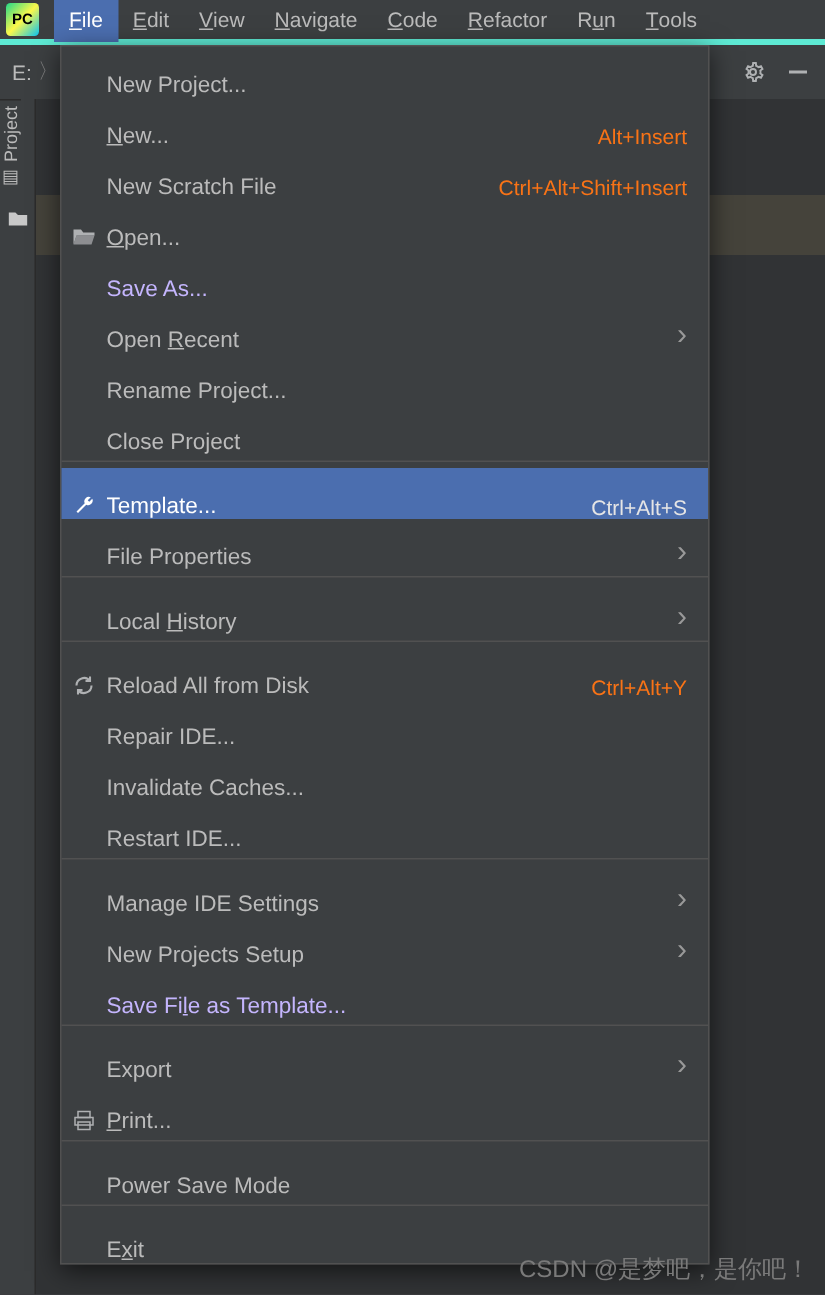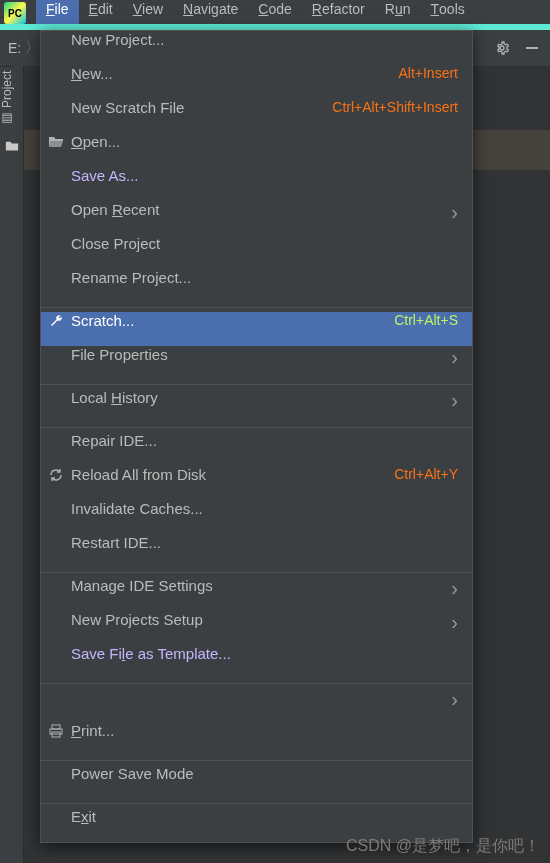--- a/index.html
+++ b/index.html
@@ -10,23 +10,23 @@
       font-size: 14px;
       color: #bbbbbb;
       overflow: hidden;
       position: relative;
     }
     
     .menubar {
       height: 30px;
       background: #3c3f41;
       display: flex;
-      align-items: flex-end;
+      align-items: center;
       padding-left: 4px;
-      border-bottom: 6px solid #5eead4;
+      border-bottom: 4px solid #5eead4;
     }
     .app-icon {
       width: 22px; height: 22px;
       background: linear-gradient(135deg, #21d789 0%, #fcf84a 50%, #07c3f2 100%);
       border-radius: 3px;
       margin-right: 10px;
       display: flex; align-items: center; justify-content: center;
       font-size: 10px; font-weight: bold; color: #000;
     }
     .menu-item {
@@ -101,31 +101,31 @@
       position: absolute;
       left: 40px;
       top: 30px;
       width: 433px;
       background: #3c3f41;
       border: 1px solid #515151;
       box-shadow: 0 4px 16px rgba(0,0,0,0.6);
     }
     .dd-item {
       display: flex;
-      align-items: flex-start;
+      align-items: flex-end;
       height: 34px;
       padding: 0 14px 0 30px;
       position: relative;
       cursor: pointer;
     }
     .dd-item.selected { background: #4b6eaf; color: #fff; }
     .dd-item.disabled { color: #c4b5fd; cursor: default; }
     .dd-label { flex: 1; font-size: 15px; }
     .dd-shortcut { color: #f97316; font-size: 14px; }
-    .dd-item.selected .dd-shortcut { color: #bef264; margin-left: 16px; }
+    .dd-item.selected .dd-shortcut { color: #e5e5e5; margin-left: 16px; }
     .dd-arrow {
       position: absolute; right: 14px;
       color: #999;
       font-size: 14px;
     }
     .dd-icon {
       position: absolute;
       left: 6px;
       width: 18px; height: 18px;
       display: flex; align-items: center; justify-content: center;
@@ -225,78 +225,79 @@
       <span class="dd-label"><span class="ul">O</span>pen...</span>
     </div>
     <div class="dd-item disabled">
       <span class="dd-label">Save As...</span>
     </div>
     <div class="dd-item">
       <span class="dd-label">Open <span class="ul">R</span>ecent</span>
       <span class="dd-arrow" style="font-size: 20px;">›</span>
     </div>
     <div class="dd-item">
+      <span class="dd-label">Rename Project...</span>
+    </div>
+    <div class="dd-item">
       <span class="dd-label">Close Project</span>
-    </div>
-    <div class="dd-item">
-      <span class="dd-label">Rename Project...</span>
     </div>
     <div class="dd-sep"></div>
     <div class="dd-item selected">
       <span class="dd-icon">
         <svg width="16" height="16" viewBox="0 0 16 16">
           <path d="M13.5 3.5a3 3 0 01-4 4L4 13l-1-1 5.5-5.5a3 3 0 014-4l-2 2 1 1 2-2z" fill="currentColor"></path>
         </svg>
       </span>
-      <span class="dd-label">Scratch...</span>
+      <span class="dd-label">Template...</span>
       <span class="dd-shortcut">Ctrl+Alt+S</span>
     </div>
     <div class="dd-item">
       <span class="dd-label">File Properties</span>
       <span class="dd-arrow" style="font-size: 20px;">›</span>
     </div>
     <div class="dd-sep"></div>
     <div class="dd-item">
       <span class="dd-label">Local <span class="ul">H</span>istory</span>
       <span class="dd-arrow" style="font-size: 20px;">›</span>
     </div>
     <div class="dd-sep"></div>
-    <div class="dd-item">
-      <span class="dd-label">Repair IDE...</span>
-    </div>
     <div class="dd-item">
       <span class="dd-icon">
         <svg width="16" height="16" viewBox="0 0 16 16">
           <path d="M3 8a5 5 0 019-3M13 8a5 5 0 01-9 3" stroke="currentColor" fill="none" stroke-width="1.4"></path>
           <path d="M12 2v3h-3M4 14v-3h3" stroke="currentColor" fill="none" stroke-width="1.4"></path>
         </svg>
       </span>
       <span class="dd-label">Reload All from Disk</span>
       <span class="dd-shortcut">Ctrl+Alt+Y</span>
     </div>
     <div class="dd-item">
+      <span class="dd-label">Repair IDE...</span>
+    </div>
+    <div class="dd-item">
       <span class="dd-label">Invalidate Caches...</span>
     </div>
     <div class="dd-item">
       <span class="dd-label">Restart IDE...</span>
     </div>
     <div class="dd-sep"></div>
     <div class="dd-item">
       <span class="dd-label">Manage IDE Settings</span>
       <span class="dd-arrow" style="font-size: 20px;">›</span>
     </div>
     <div class="dd-item">
       <span class="dd-label">New Projects Setup</span>
       <span class="dd-arrow" style="font-size: 20px;">›</span>
     </div>
     <div class="dd-item disabled">
       <span class="dd-label">Save Fi<span class="ul">l</span>e as Template...</span>
     </div>
     <div class="dd-sep"></div>
     <div class="dd-item">
+      <span class="dd-label">Export</span>
       <span class="dd-arrow" style="font-size: 20px;">›</span>
     </div>
     <div class="dd-item">
       <span class="dd-icon">
         <svg width="16" height="16" viewBox="0 0 16 16">
           <rect x="4" y="2" width="8" height="4" stroke="currentColor" fill="none"></rect>
           <rect x="2" y="6" width="12" height="5" stroke="currentColor" fill="none"></rect>
           <rect x="4" y="9" width="8" height="5" stroke="currentColor" fill="none"></rect>
         </svg>
       </span>

